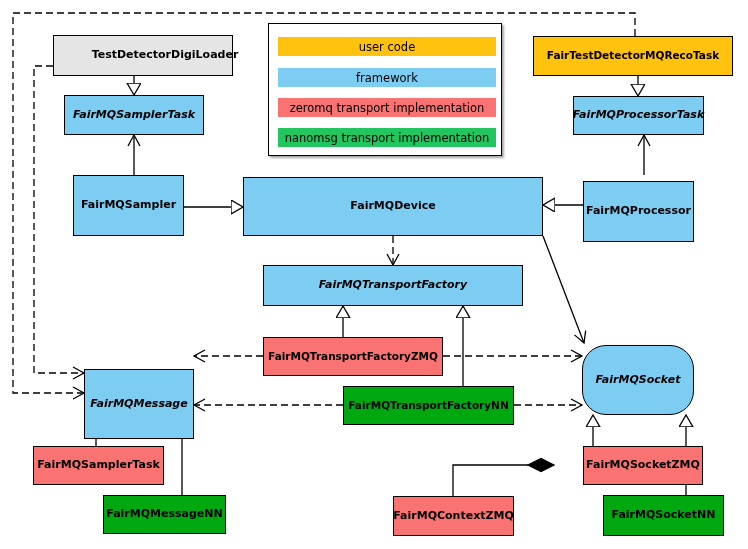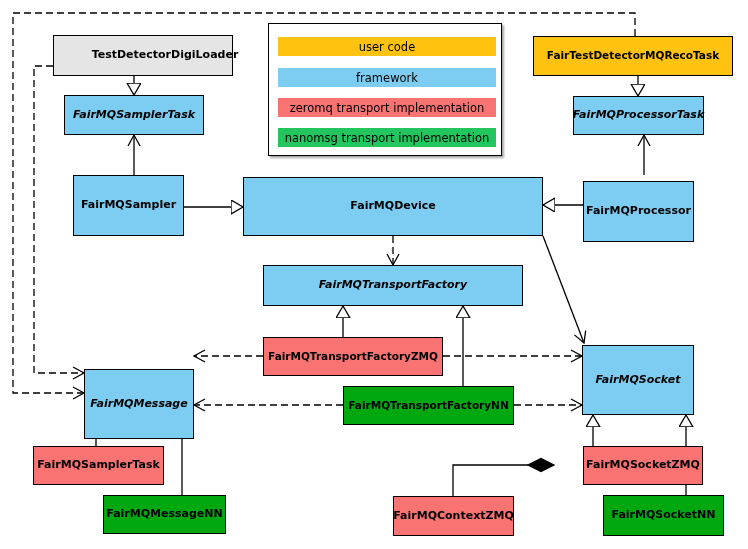--- a/index.html
+++ b/index.html
@@ -19,21 +19,21 @@
   .n-ftdmqrt{left:533px;top:36px;width:200px;height:40px;font-size:10.5px;}
   .n-samplertask{left:64px;top:95px;width:140px;height:40px;}
   .n-processortask{left:573px;top:96px;width:131px;height:39px;}
   .n-sampler{left:73px;top:175px;width:111px;height:61px;}
   .n-device{left:243px;top:177px;width:300px;height:59px;}
   .n-processor{left:583px;top:181px;width:111px;height:61px;}
   .n-transportfactory{left:263px;top:265px;width:260px;height:41px;}
   .n-tfzmq{left:263px;top:337px;width:180px;height:39px;font-size:10.5px;}
   .n-tfnn{left:343px;top:386px;width:171px;height:39px;font-size:10.5px;}
   .n-message{left:84px;top:345px;width:110px;height:70px;margin-top:24px;}
-  .n-socket{left:582px;top:345px;width:112px;height:70px;}
+  .n-socket{left:582px;top:345px;width:112px;height:70px;border-radius:24px;}
   .n-msgzmq{left:33px;top:446px;width:131px;height:39px;}
   .n-msgnn{left:103px;top:495px;width:123px;height:39px;}
   .n-sockzmq{left:554px;top:446px;width:120px;height:39px;}
   .n-ctxzmq{left:393px;top:496px;width:121px;height:40px;}
   .n-socknn{left:603px;top:495px;width:121px;height:41px;}
   
   .legend{
     position:absolute;left:268px;top:23px;width:234px;height:133px;box-sizing:border-box;
     background:#fff;border:1px solid #000;box-shadow:2px 2px 2px rgba(0,0,0,.35);
   }

